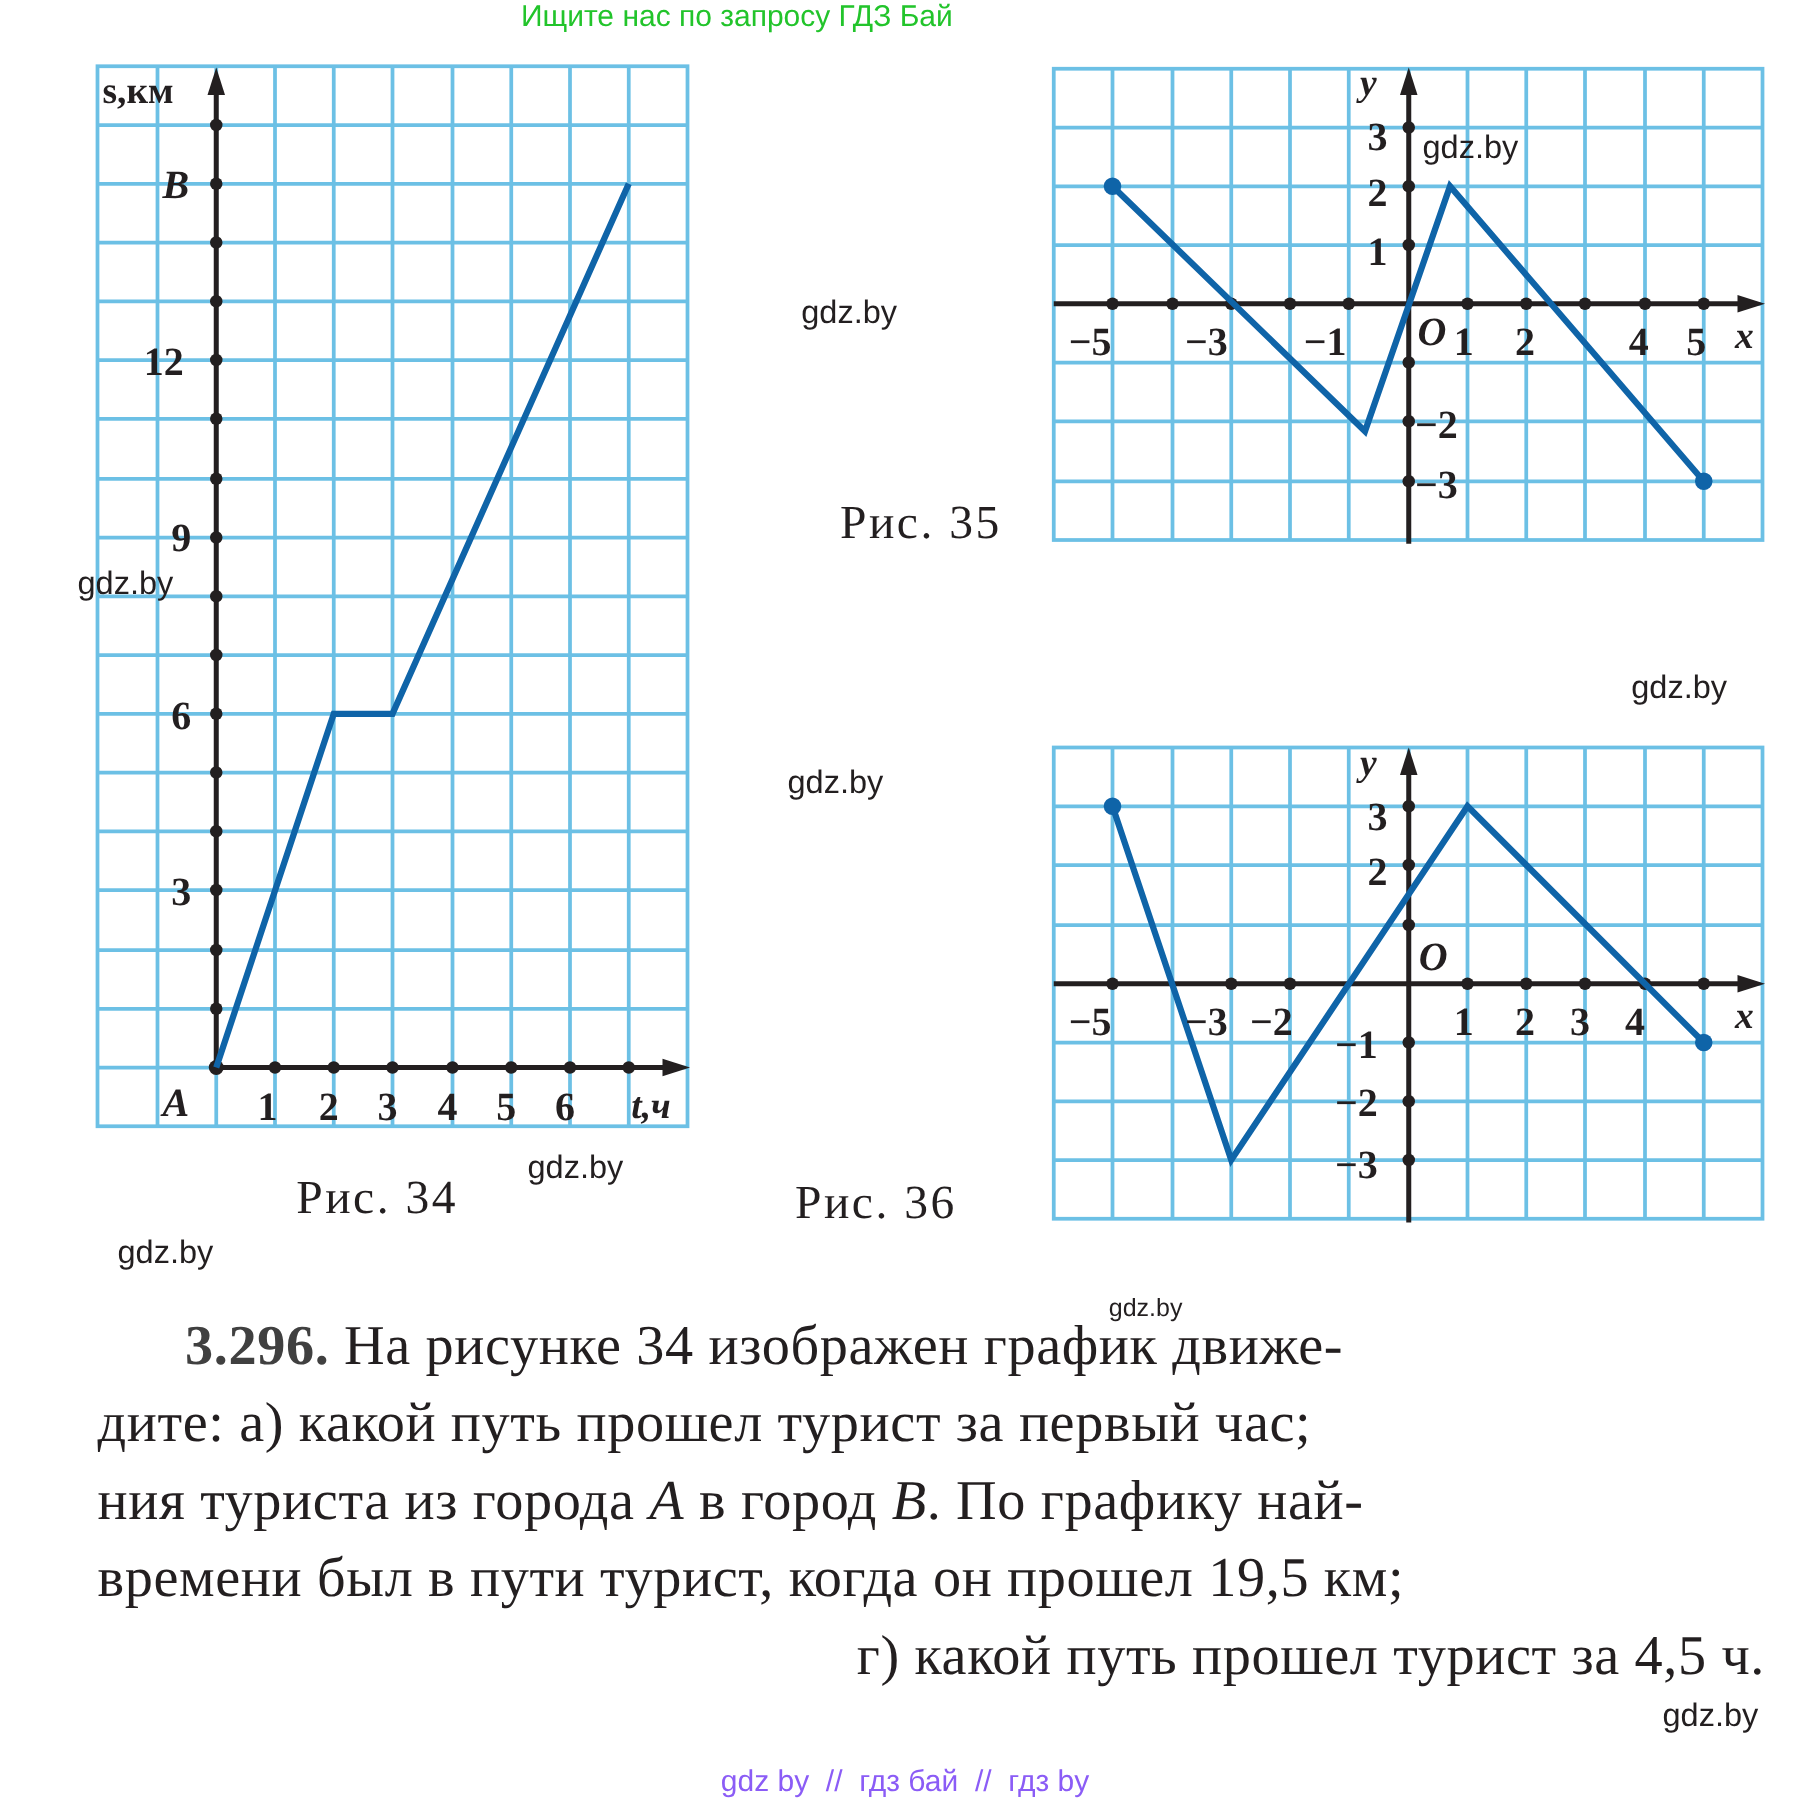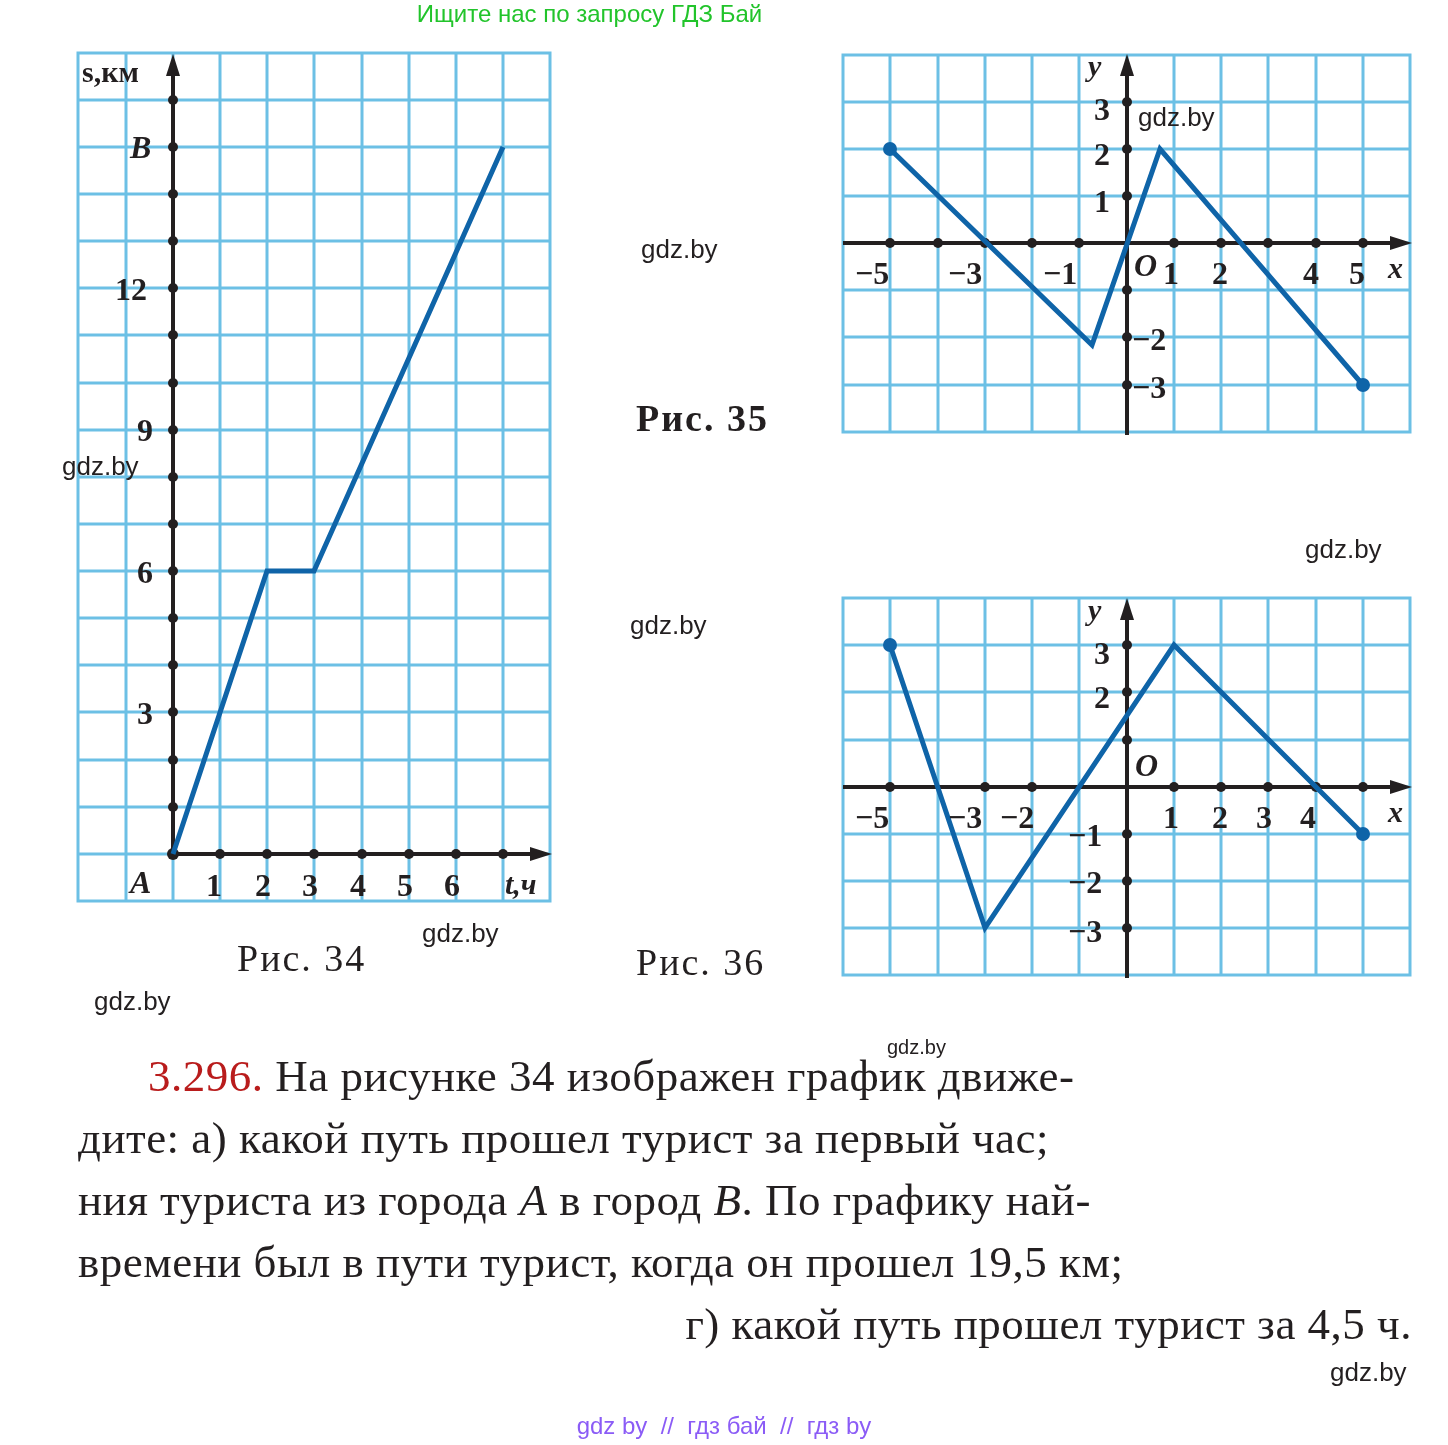--- a/index.html
+++ b/index.html
@@ -5,21 +5,21 @@
   html, body { margin:0; padding:0; background:#ffffff; }
   body { width:1448px; height:1445px; position:relative; overflow:hidden; font-family:"Liberation Serif", serif; color:#231f20; }
   .abs { position:absolute; }
   .top-banner { left:0; width:1179px; top:0; text-align:center; font-family:"Liberation Sans", sans-serif; font-size:24px; color:#22c42b; line-height:28px; }
   .wm { font-family:"Liberation Sans", sans-serif; font-size:26px; color:#231f20; line-height:30px; }
   .wm-small { font-family:"Liberation Sans", sans-serif; font-size:20px; color:#231f20; }
   .footer-wm { left:0; width:1448px; top:1412px; text-align:center; font-family:"Liberation Sans", sans-serif; font-size:24px; color:#8b5cf6; }
   .caption { font-family:"Liberation Serif", serif; font-size:38px; letter-spacing:2px; color:#231f20; }
   svg text { font-family:"Liberation Serif", serif; font-weight:bold; fill:#231f20; }
   .problem { left:78px; top:1045px; width:1334px; font-size:45px; line-height:62px; text-align:justify; letter-spacing:0.5px; }
-  .problem .num { color:#b91c1c; font-weight:normal; }
+  .problem .num { color:#404040; font-weight:bold; }
   .problem p { margin:0; }
 </style>
 </head>
 <body>
 
 <div class="abs top-banner">Ищите нас по запросу ГДЗ Бай</div>
 
 <svg class="abs" style="left:0;top:0" width="600" height="940" viewBox="0 0 600 940">
   <g stroke="#6cc0e5" stroke-width="3" fill="none">
     <rect x="78" y="53" width="472" height="848"></rect>
@@ -158,21 +158,21 @@
   <text x="855" y="284" font-size="32">−5</text>
   <text x="948" y="284" font-size="32">−3</text>
   <text x="1043" y="284" font-size="32">−1</text>
   <text x="1134" y="276" font-size="32" font-style="italic">O</text>
   <text x="1163" y="284" font-size="32">1</text>
   <text x="1212" y="284" font-size="32">2</text>
   <text x="1303" y="284" font-size="32">4</text>
   <text x="1349" y="284" font-size="32">5</text>
   <text x="1388" y="278" font-size="30" font-style="italic">x</text>
 </svg>
-<div class="abs caption" style="left:636px;top:396px;font-weight:bold;">Рис. 35</div>
+<div class="abs caption" style="left:672px;top:396px;">Рис. 35</div>
 
 <svg class="abs" style="left:820px;top:585px" width="620" height="410" viewBox="820 585 620 410">
   <g stroke="#6cc0e5" stroke-width="3" fill="none">
     <rect x="843" y="598" width="567" height="377"></rect>
     <line x1="890" y1="598" x2="890" y2="975"></line>
       <line x1="938" y1="598" x2="938" y2="975"></line>
     <line x1="985" y1="598" x2="985" y2="975"></line>
       <line x1="1032" y1="598" x2="1032" y2="975"></line>
     <line x1="1079" y1="598" x2="1079" y2="975"></line>
       <line x1="1127" y1="598" x2="1127" y2="975"></line>

